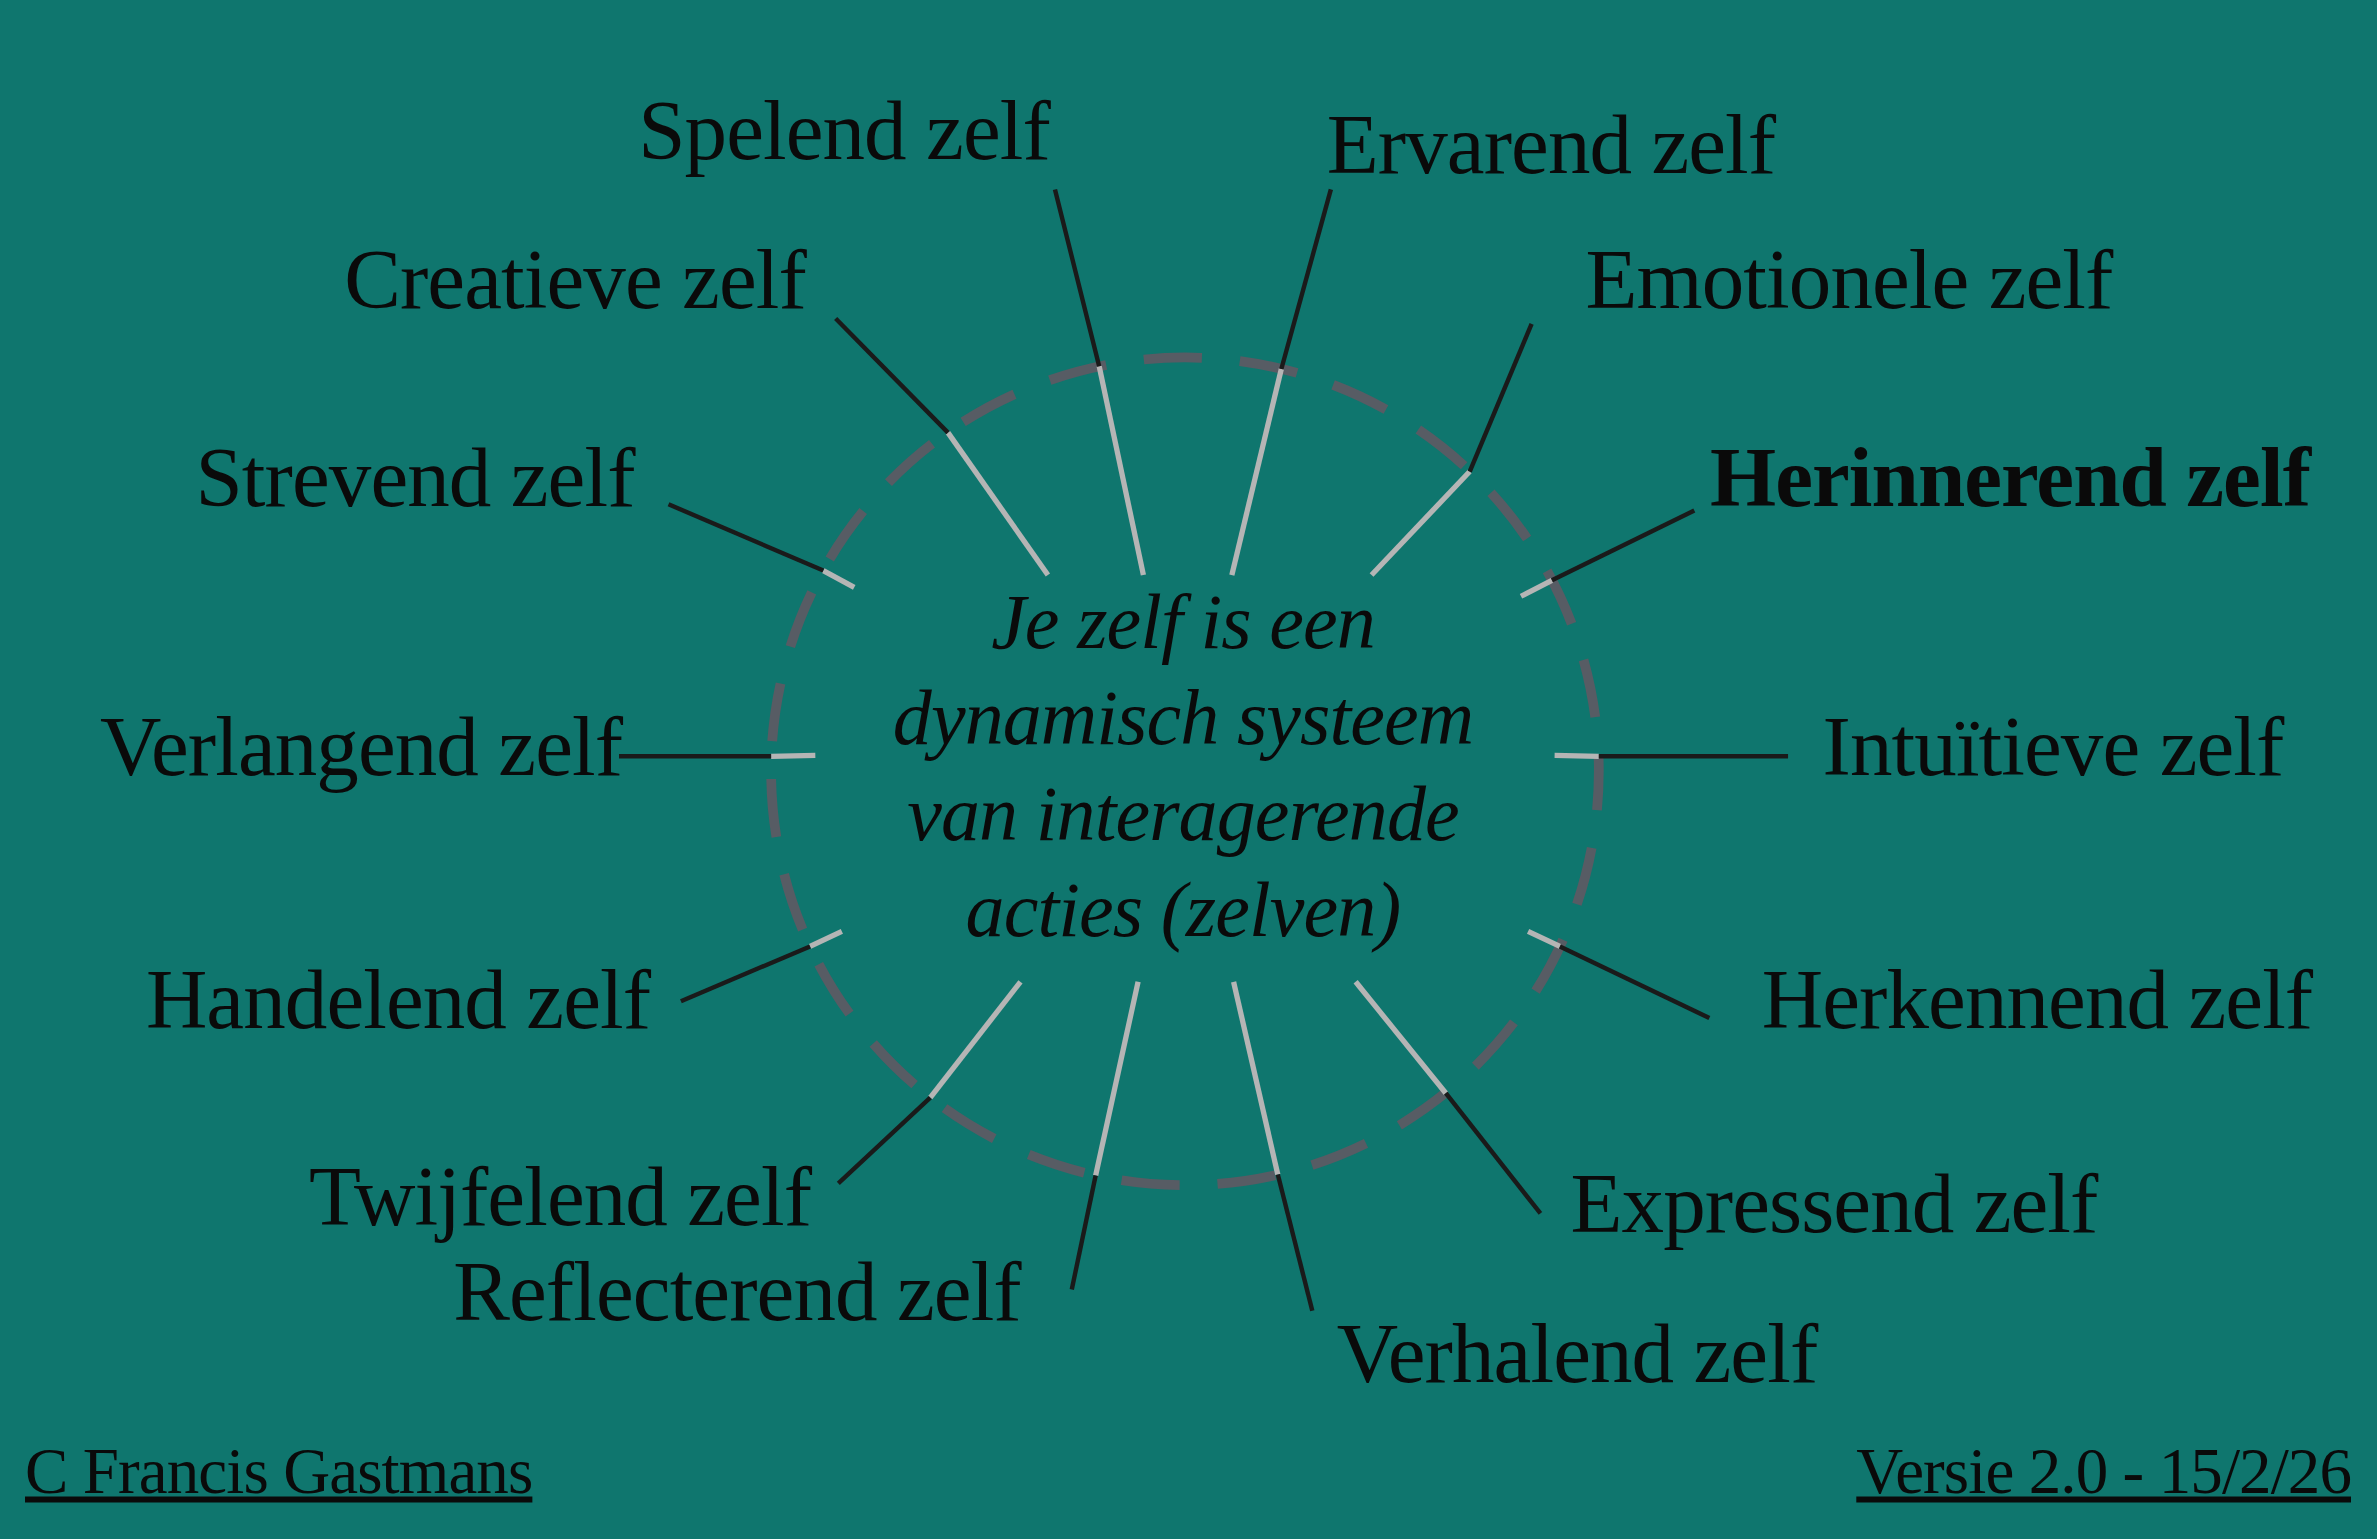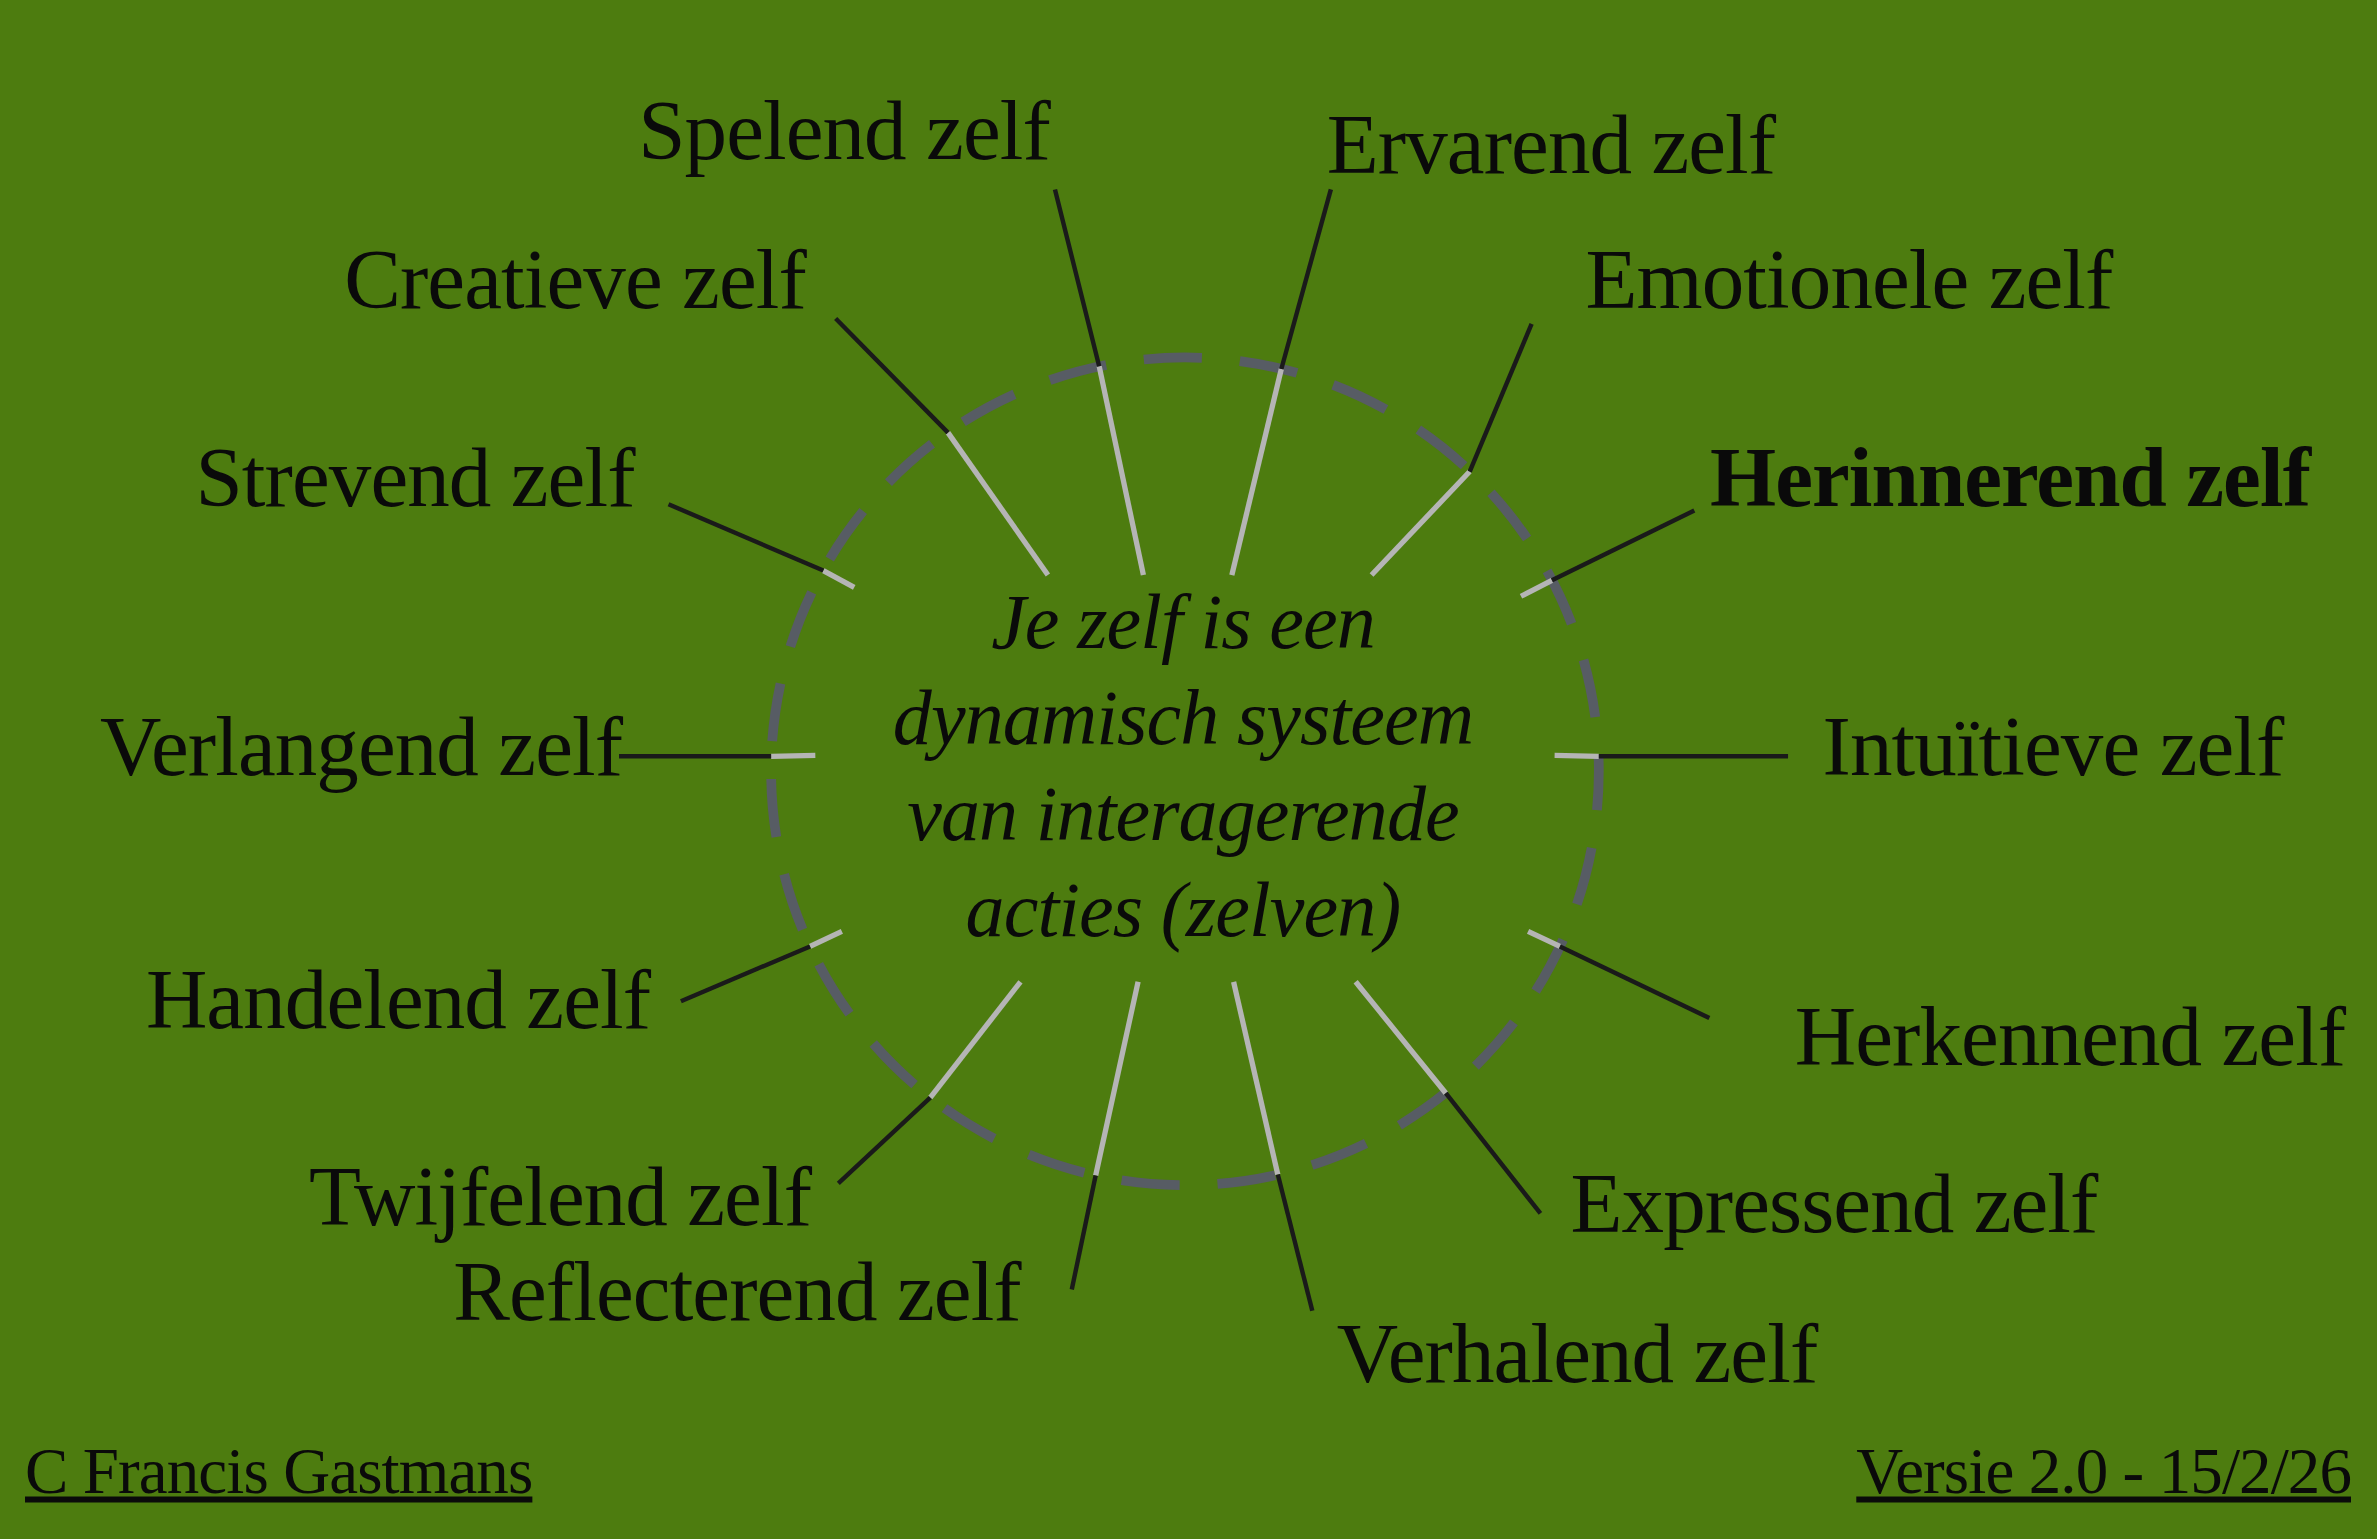--- a/index.html
+++ b/index.html
@@ -1,19 +1,19 @@
 <!DOCTYPE html>
 <html style="font-size:14px"><head>
 <meta charset="utf-8">
 <style>
   html,body{margin:0;padding:0;background:#ffffff;}
   #stage{
     position:relative;
     width:2377px;height:1540px;
-    background:#4d7c0f;
+    background:#0f766e;
     overflow:hidden;
     font-family:"Liberation Serif","DejaVu Serif",serif;
   }
   #diagram-canvas{position:absolute;left:0;top:0;width:100%;height:100%;}
   .self-label{
     position:absolute;
     transform:translate(-50%,-50%);
     white-space:nowrap;
     font-size:85px;
     color:#0a0a0a;
@@ -85,21 +85,21 @@
   <div id="label-layer">
       <div class="self-label" style="left: 844px; top: 130px;">Spelend zelf</div>
       <div class="self-label" style="left: 1551px; top: 130px; margin-top: 14px;">Ervarend zelf</div>
       <div class="self-label" style="left: 575px; top: 279px;">Creatieve zelf</div>
       <div class="self-label" style="left: 1849px; top: 279px;">Emotionele zelf</div>
       <div class="self-label" style="left: 415px; top: 477px;">Strevend zelf</div>
       <div class="self-label" style="left: 2010px; top: 477px; font-weight: bold;">Herinnerend zelf</div>
       <div class="self-label" style="left: 325px; top: 746px; margin-left: 36px;">Verlangend zelf</div>
       <div class="self-label" style="left: 2053px; top: 746px;">Intuïtieve zelf</div>
       <div class="self-label" style="left: 398px; top: 999px;">Handelend zelf</div>
-      <div class="self-label" style="left: 2037px; top: 1036px; margin-left: 33px;">Herkennend zelf</div>
+      <div class="self-label" style="left: 2037px; top: 999px;">Herkennend zelf</div>
       <div class="self-label" style="left: 560px; top: 1196px;">Twijfelend zelf</div>
       <div class="self-label" style="left: 1834px; top: 1203px;">Expressend zelf</div>
       <div class="self-label" style="left: 737px; top: 1291px;">Reflecterend zelf</div>
       <div class="self-label" style="left: 1577px; top: 1353px;">Verhalend zelf</div>
     </div>
 
   <div id="center-text">
     <div>Je zelf is een</div>
     <div>dynamisch systeem</div>
     <div>van interagerende</div>

